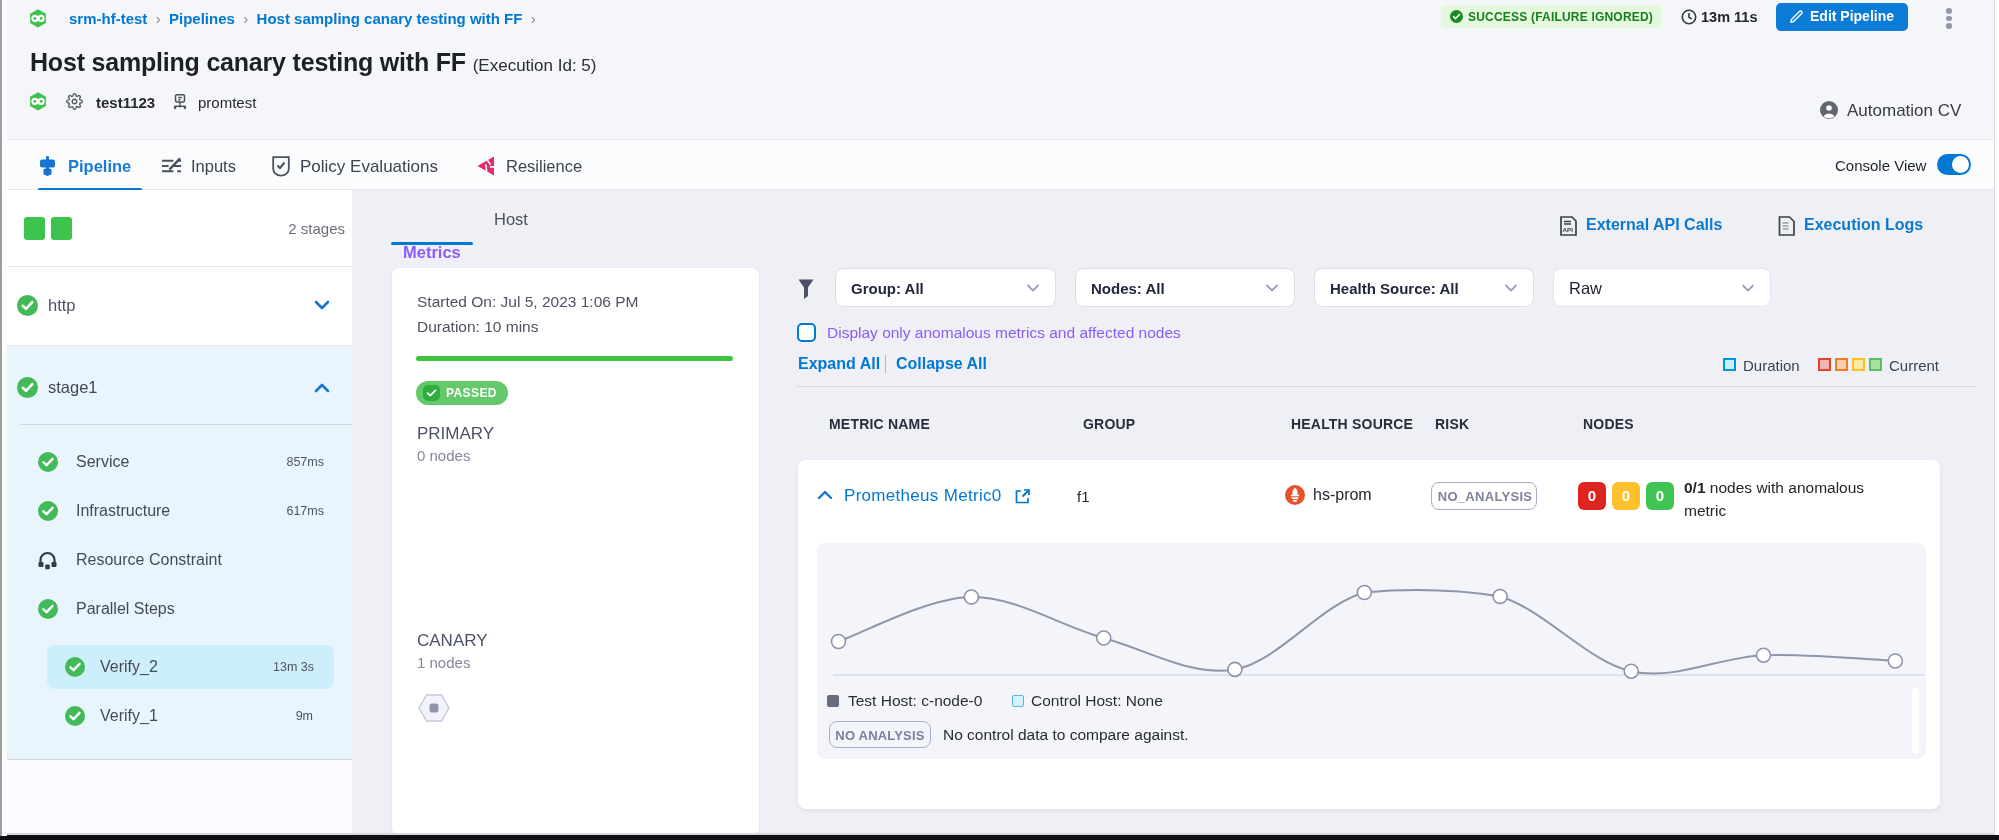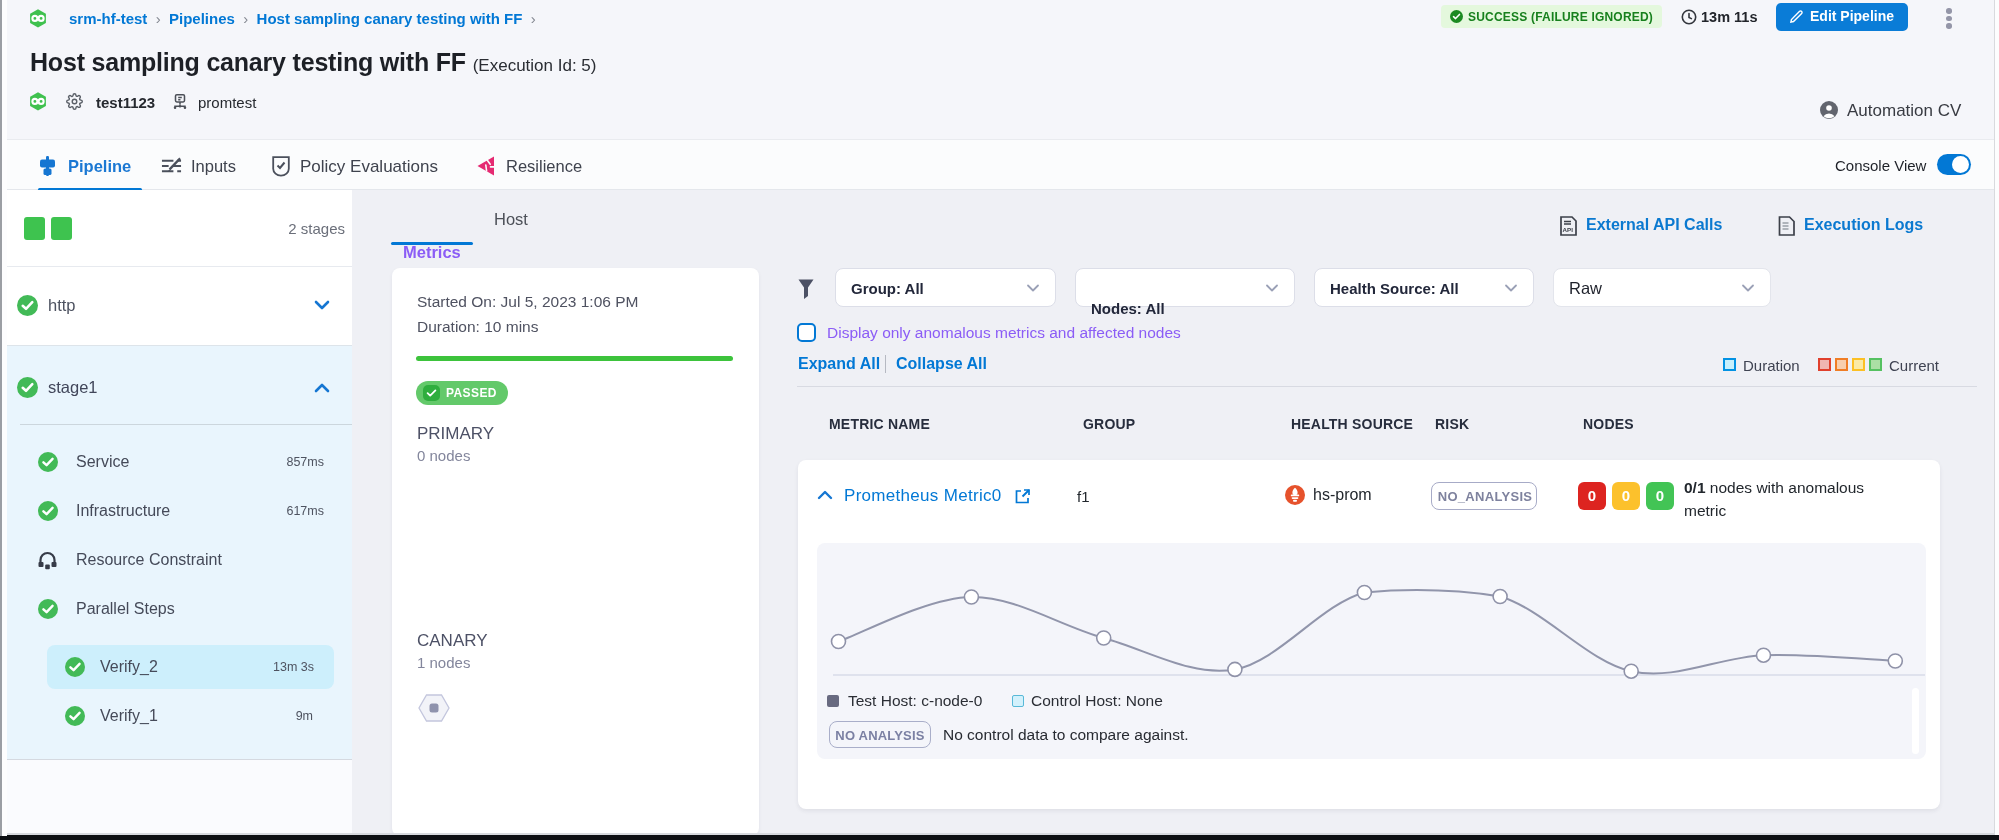--- a/index.html
+++ b/index.html
@@ -218,21 +218,21 @@
 
 <svg class="abs" style="left:798px;top:279px;" width="16" height="21" viewBox="0 0 16 21">
     <path d="M0.5 0.5 h15 L10 8.5 v8.5 l-4 3 v-11.5 Z" fill="#4c5165"></path>
   </svg>
 <div class="abs" style="left:835px;top:268px;width:221px;height:39px;background:#fff;border:1px solid #dcdee8;border-radius:8px;"></div>
 <div class="abs" style="left:851px;top:288px;transform:translateY(-50%);font-size:15px;font-weight:600;color:#22273a;">Group: All</div>
 <svg class="abs" style="left:1026px;top:283px;" width="14" height="10" viewBox="0 0 14 10" fill="none" stroke="#9aa0b6" stroke-width="1.8" stroke-linecap="round" stroke-linejoin="round">
     <path d="M2 2.5 L7 7.5 L12 2.5"></path>
   </svg>
 <div class="abs" style="left:1075px;top:268px;width:220px;height:39px;background:#fff;border:1px solid #dcdee8;border-radius:8px;"></div>
-<div class="abs" style="left:1091px;top:288px;transform:translateY(-50%);font-size:15px;font-weight:600;color:#22273a;margin-top:20px;">Nodes: All</div>
+<div class="abs" style="left:1091px;top:288px;transform:translateY(-50%);font-size:15px;font-weight:600;color:#22273a;">Nodes: All</div>
 <svg class="abs" style="left:1265px;top:283px;" width="14" height="10" viewBox="0 0 14 10" fill="none" stroke="#9aa0b6" stroke-width="1.8" stroke-linecap="round" stroke-linejoin="round">
     <path d="M2 2.5 L7 7.5 L12 2.5"></path>
   </svg>
 <div class="abs" style="left:1314px;top:268px;width:220px;height:39px;background:#fff;border:1px solid #dcdee8;border-radius:8px;"></div>
 <div class="abs" style="left:1330px;top:288px;transform:translateY(-50%);font-size:15px;font-weight:600;color:#22273a;">Health Source: All</div>
 <svg class="abs" style="left:1504px;top:283px;" width="14" height="10" viewBox="0 0 14 10" fill="none" stroke="#9aa0b6" stroke-width="1.8" stroke-linecap="round" stroke-linejoin="round">
     <path d="M2 2.5 L7 7.5 L12 2.5"></path>
   </svg>
 <div class="abs" style="left:1553px;top:268px;width:218px;height:39px;background:#fff;border:1px solid #e3e5ec;border-radius:8px;"></div>
 <div class="abs" style="left:1569px;top:288px;transform:translateY(-50%);font-size:16.5px;color:#1e212b;">Raw</div>

